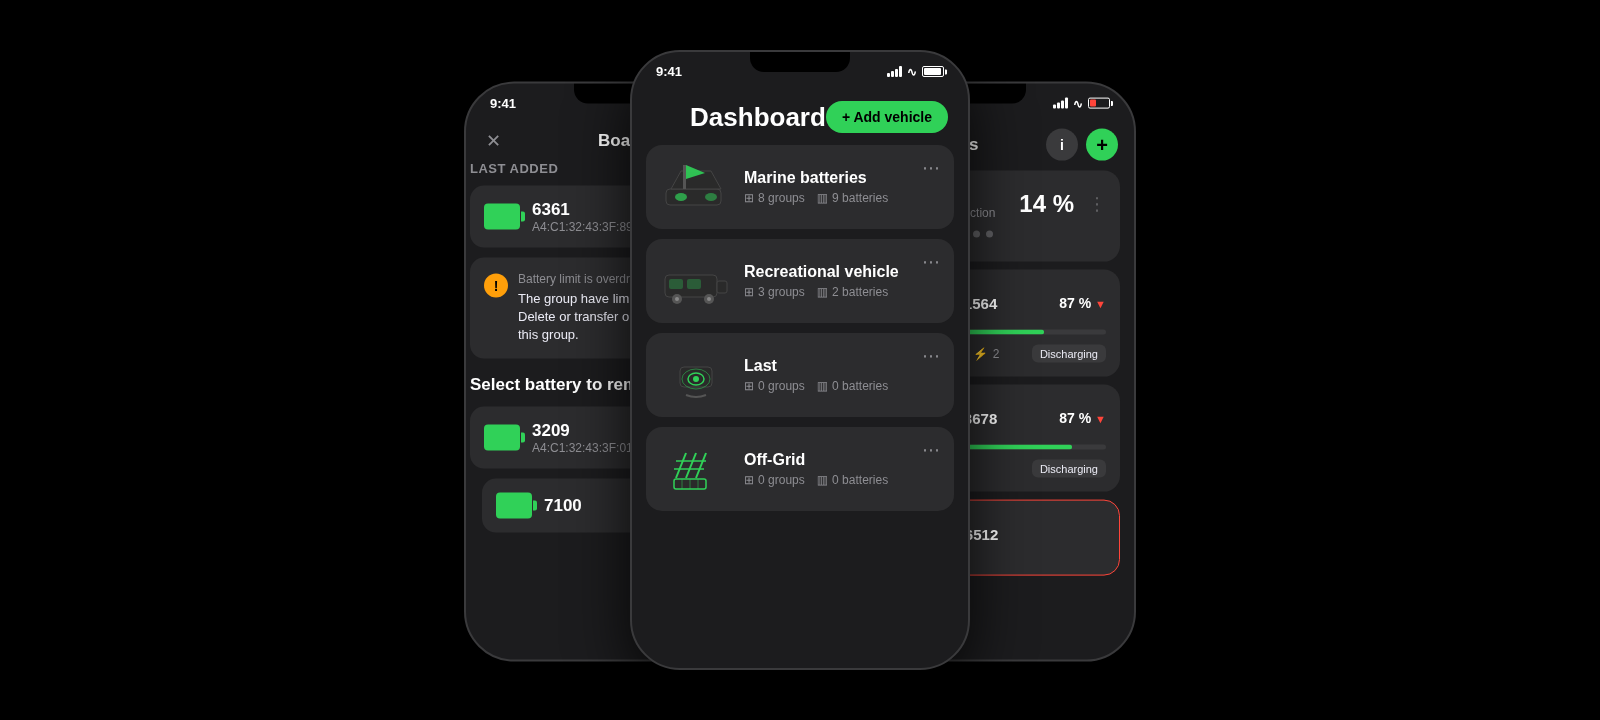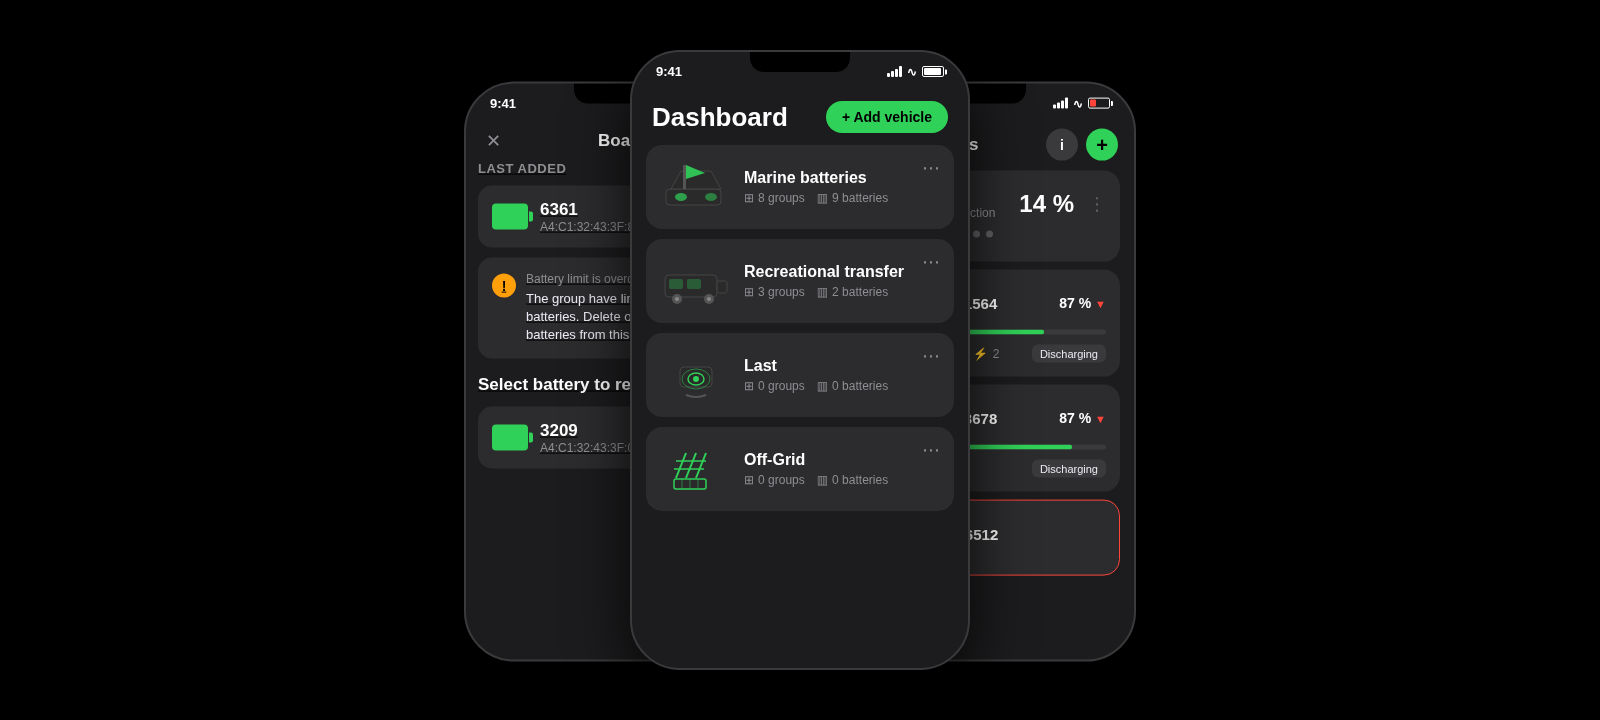--- a/index.html
+++ b/index.html
@@ -81,21 +81,21 @@
       margin: 0 auto;
       position: absolute;
       top: 0;
       left: 50%;
       transform: translateX(-50%);
     }
 
     
     .dashboard-header {
       display: flex;
-      justify-content: space-between;
+      justify-content: flex-end;
       align-items: center;
       padding: 16px 20px 12px;
     }
     .dashboard-title {
       font-size: 26px;
       font-weight: 700;
       color: #fff;
     }
     .add-battery-btn {
       background: #30d158;
@@ -178,22 +178,21 @@
       color: #8e8e93;
       font-size: 18px;
     }
     .boat-title {
       font-size: 17px;
       font-weight: 600;
       color: #fff;
     }
 
     .boat-content {
-      padding: 0 12px;
-      text-decoration: underline;
+      padding: 0 4px;
     }
 
     .section-label {
       font-size: 13px;
       font-weight: 600;
       color: #8e8e93;
       margin-bottom: 10px;
       text-transform: uppercase;
       letter-spacing: 0.5px;
     }
@@ -598,20 +597,26 @@
     <div class="battery-card-selectable">
       <div class="battery-green-icon"></div>
       <div class="battery-info">
         <div class="battery-num">3209</div>
         <div class="battery-mac">A4:C1:32:43:3F:01</div>
       </div>
       <div class="radio-circle"></div>
     </div>
   </div>
 
+  <div class="partial-battery">
+    <div class="battery-green-icon"></div>
+    <div class="battery-info">
+      <div class="battery-num">7100</div>
+    </div>
+  </div>
 </div>
 
 <div class="phone phone-center">
   <div class="notch"></div>
 
   <div class="status-bar">
     <span>9:41</span>
     <div class="status-icons">
       <div class="signal-bars">
         <div class="signal-bar" style="height:4px"></div>
@@ -667,21 +672,21 @@
           <rect x="56" y="26" width="10" height="12" rx="2" fill="#2a2a2a" stroke="#444"></rect>
           <rect x="8" y="24" width="14" height="10" rx="2" fill="#30d158" opacity="0.3"></rect>
           <rect x="26" y="24" width="14" height="10" rx="2" fill="#30d158" opacity="0.3"></rect>
           <circle cx="16" cy="44" r="5" fill="#555"></circle>
           <circle cx="48" cy="44" r="5" fill="#555"></circle>
           <circle cx="16" cy="44" r="2" fill="#888"></circle>
           <circle cx="48" cy="44" r="2" fill="#888"></circle>
         </svg>
       </div>
       <div class="dashboard-item-info">
-        <div class="dashboard-item-name">Recreational transfer</div>
+        <div class="dashboard-item-name">Recreational vehicle</div>
         <div class="dashboard-item-stats">
           <span class="stat-item">
             <span>⊞</span>
             <span>3 groups</span>
           </span>
           <span class="stat-item">
             <span>▥</span>
             <span>2 batteries</span>
           </span>
         </div>

